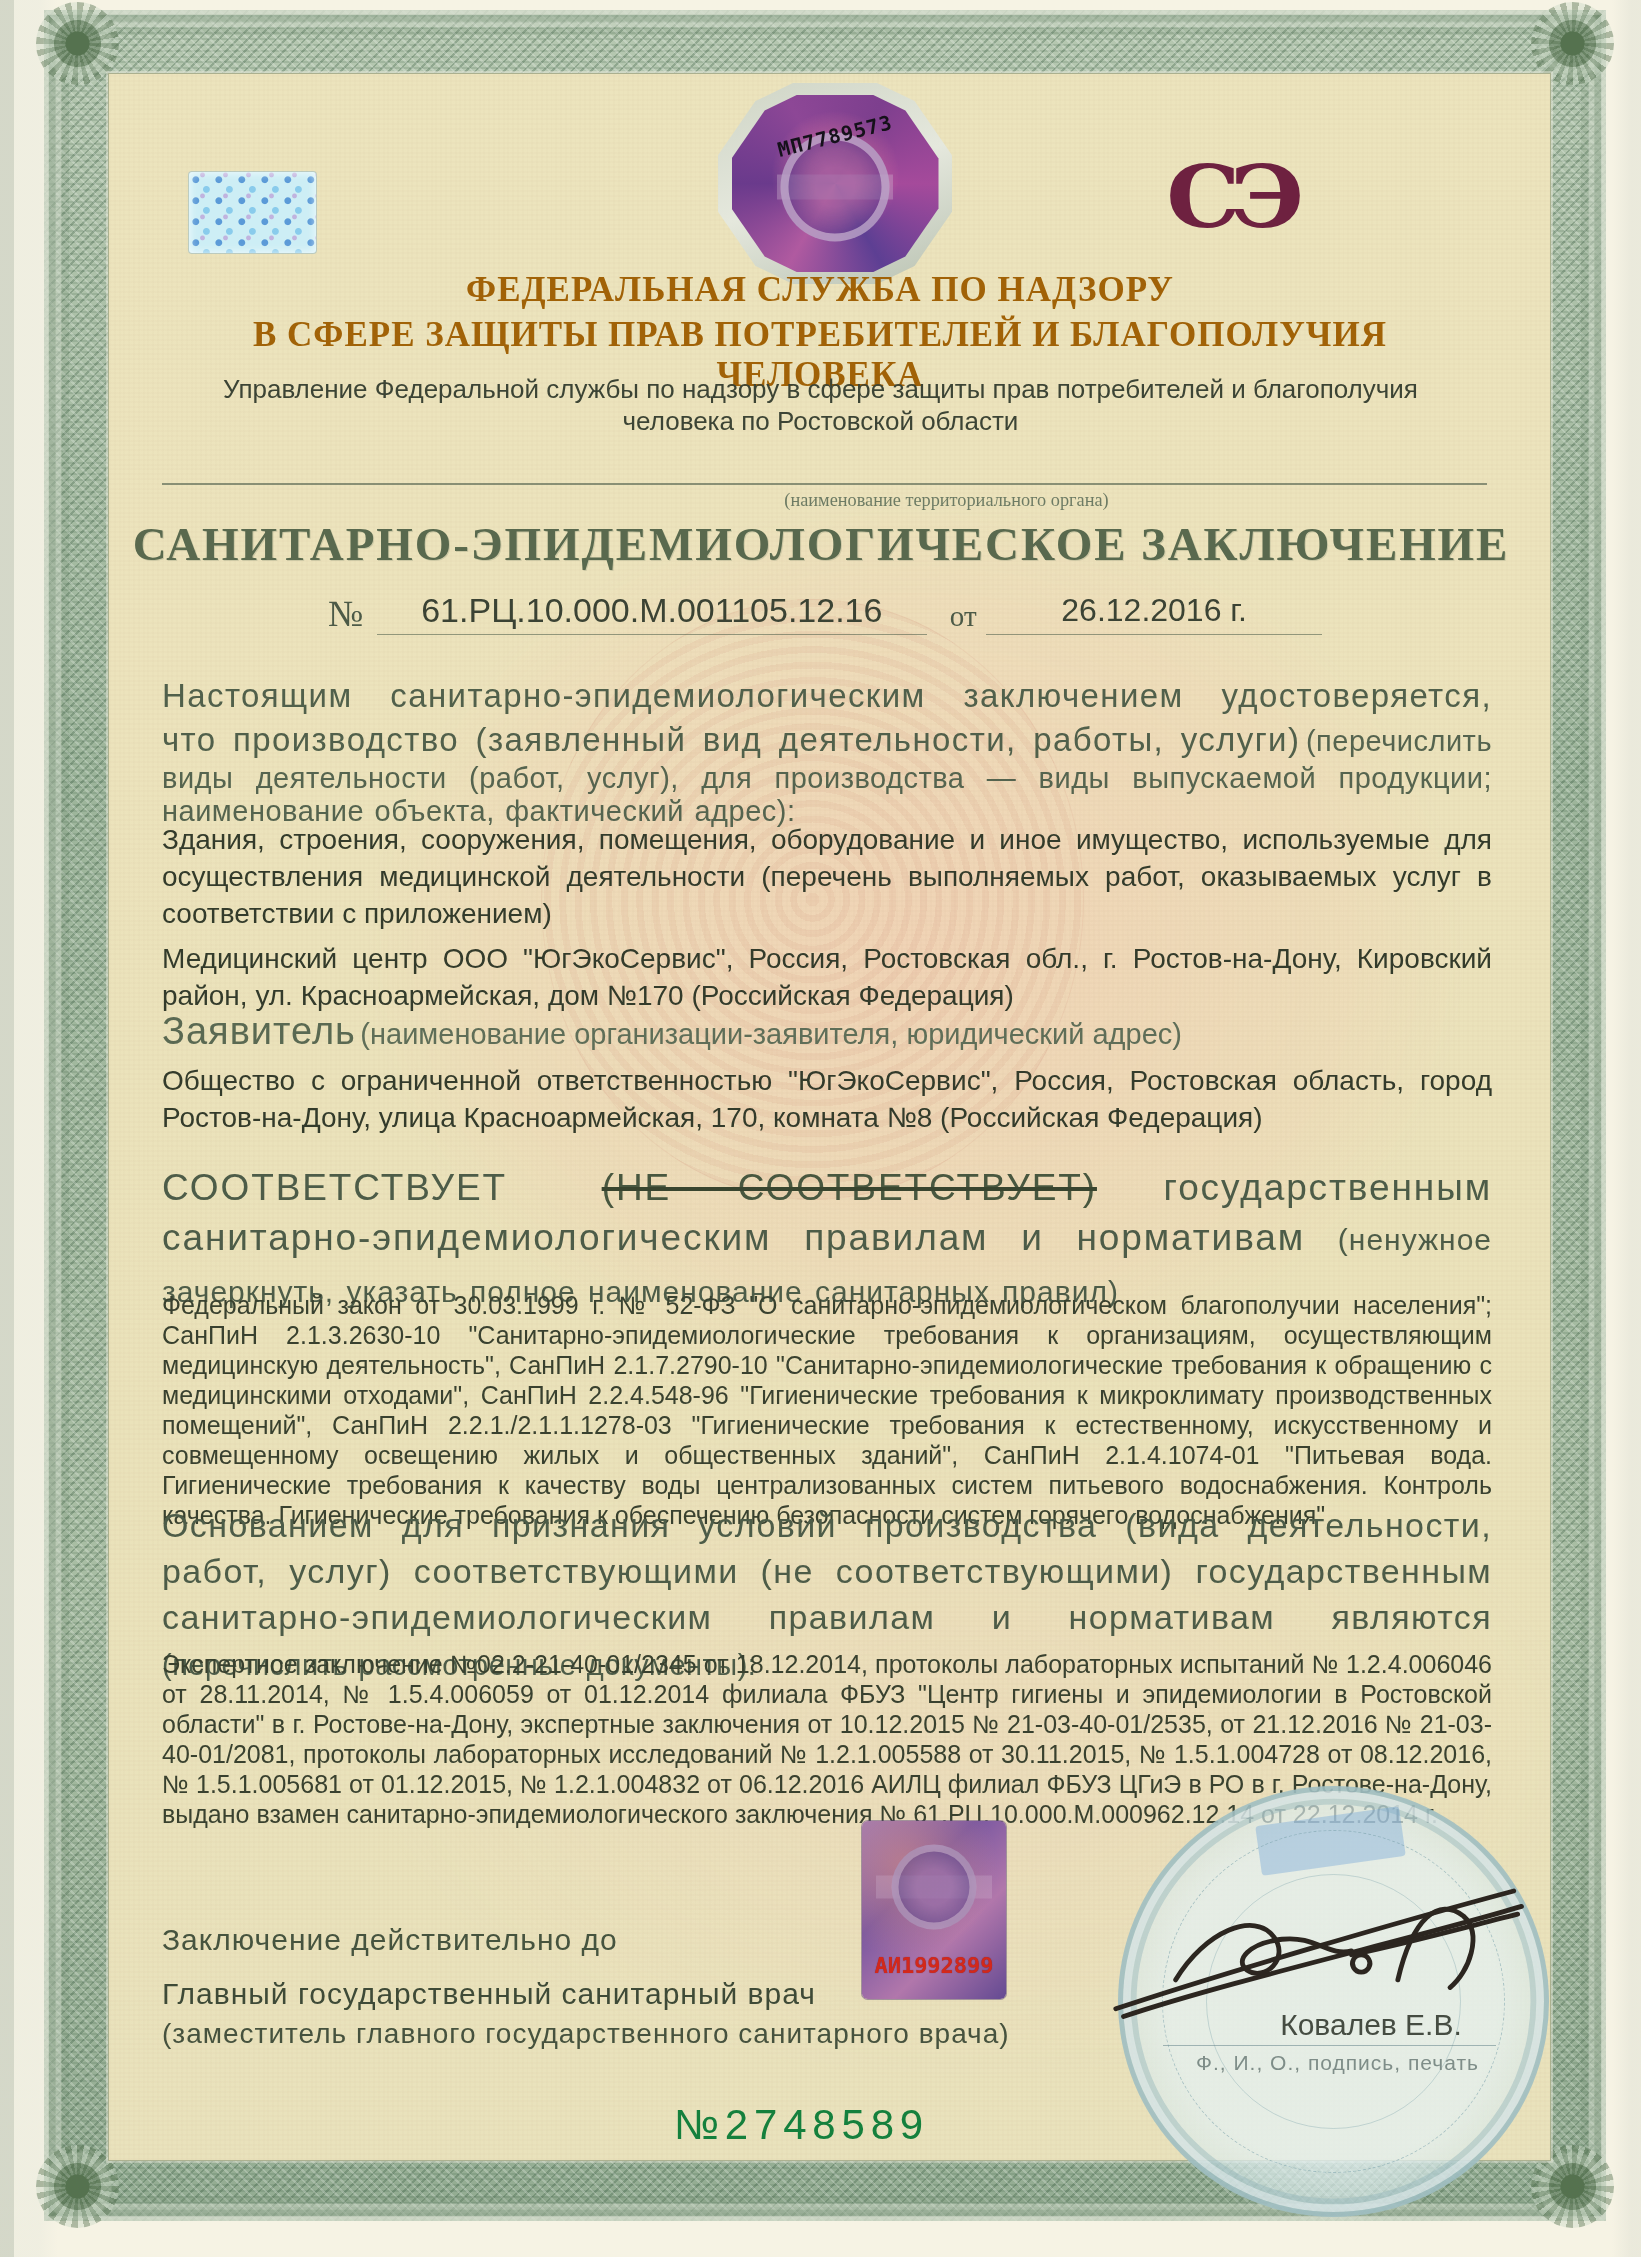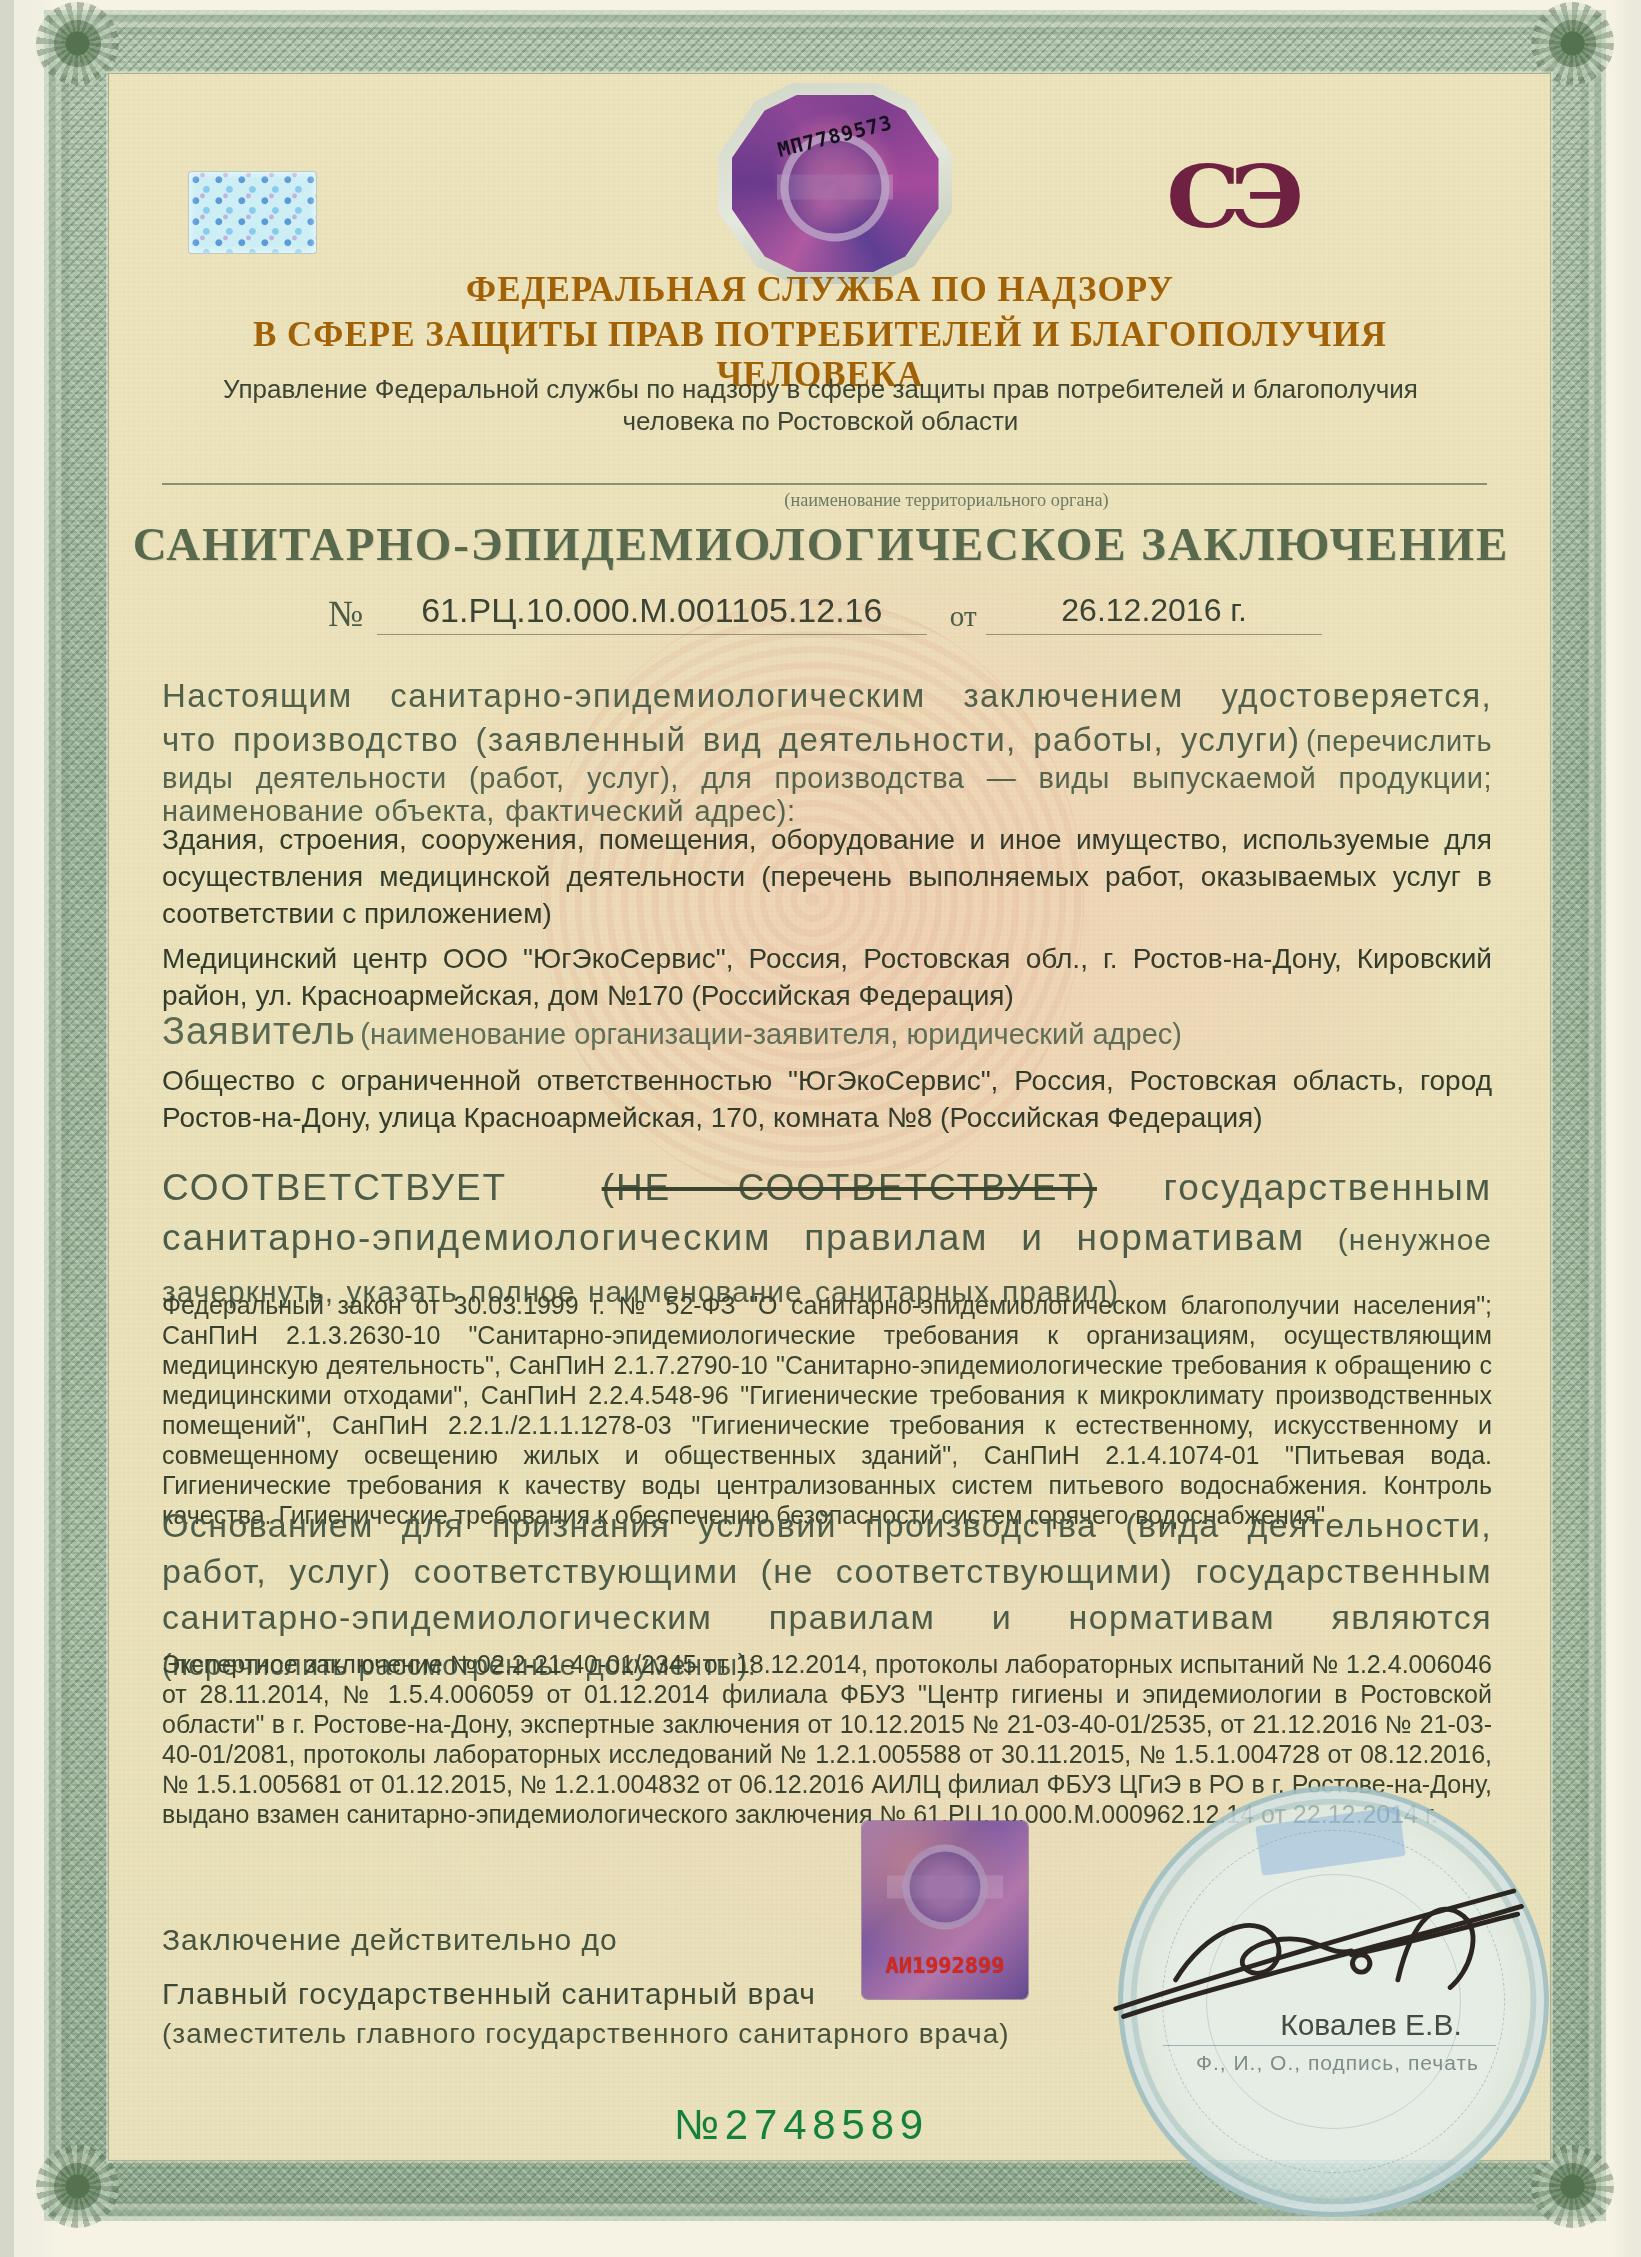--- a/index.html
+++ b/index.html
@@ -106,21 +106,21 @@
   .app-label{font-size:38px;color:#5a6952;letter-spacing:1px;}
   .app-cap{font-size:29px;color:#5f6e58;}
   .conform{font-size:37px;line-height:50px;color:#4d5c48;letter-spacing:1.9px;word-spacing:6.8px;}
   .conform .strike{text-decoration:line-through;text-decoration-thickness:3.9px;text-decoration-color:#39452f;color:#48573f;margin-left:28px;}
   .conform-hint{font-size:30px;letter-spacing:1px;word-spacing:2.9px;}
   .small-dark{font-size:25px;line-height:30px;color:#39412f;}
   .basis{font-size:34px;line-height:46px;color:#4d5c48;letter-spacing:1.4px;word-spacing:6.8px;}
   .basis-hint{font-size:29px;letter-spacing:0.5px;word-spacing:1.9px;}
 
   
-  .holo-sq{position:absolute;left:862px;top:1821px;width:166px;height:178px;border-radius:5.8px;
+  .holo-sq{position:absolute;left:862px;top:1821px;width:144px;height:178px;border-radius:5.8px;
     background:
       radial-gradient(circle at 30% 25%,rgba(235,150,120,.5),transparent 55%),
       linear-gradient(135deg,#9a78b5 0%,#7a58a0 35%,#b177ab 65%,#644a92 100%);
     box-shadow:0 0 0 1px rgba(90,70,120,.5);}
   .holo-sq .ring{position:absolute;left:50%;top:66px;width:71px;height:71px;transform:translate(-50%,-50%);
     border:7.7px solid rgba(200,175,200,.6);border-radius:50%;
     background:radial-gradient(circle,rgba(150,110,170,.7) 35%,rgba(90,70,140,.55) 75%);}
   .holo-sq .bar{position:absolute;left:50%;top:66px;width:116px;height:23px;transform:translate(-50%,-50%);
     background:rgba(205,180,205,.30);}
   .holo-serial{position:absolute;left:0;right:0;bottom:21px;text-align:center;

